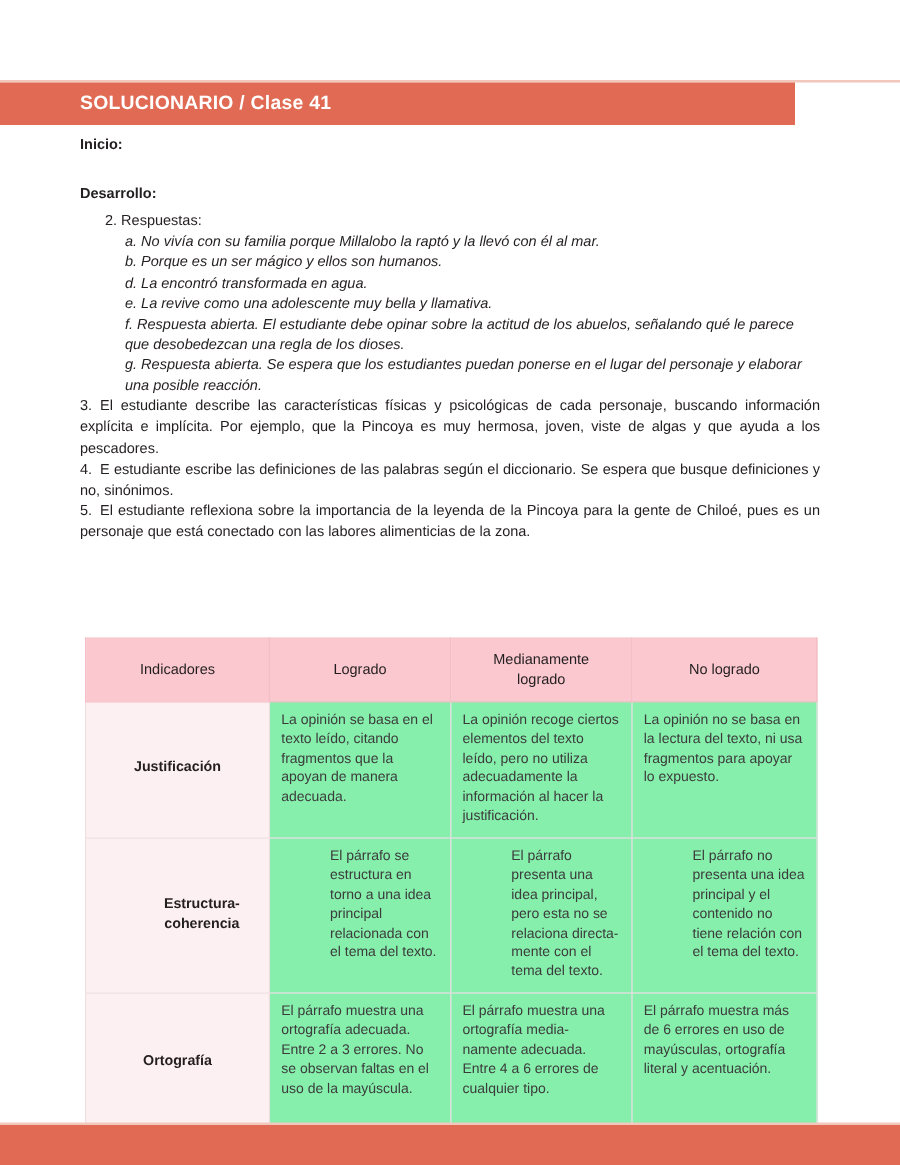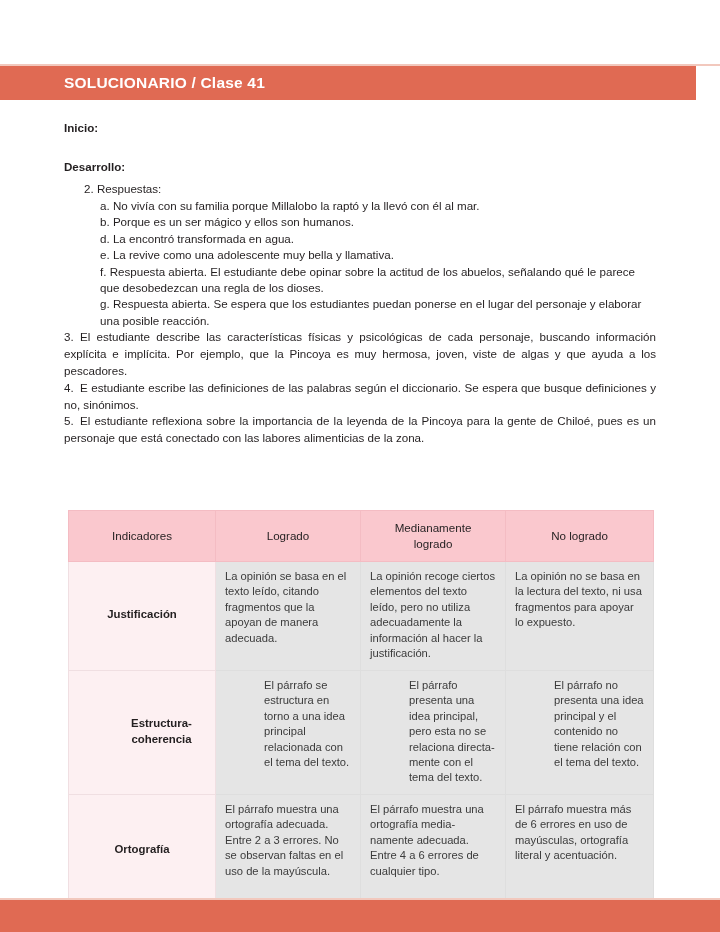--- a/index.html
+++ b/index.html
@@ -22,21 +22,21 @@
     position: absolute;
     inset: 0;
     background: #ffffff;
   }
 
   
   .header-band {
     position: absolute;
     left: 0;
     top: 66px;
-    width: 696px;
+    width: 636px;
     height: 34px;
     background: #e06a53;
     display: flex;
     align-items: center;
   }
   .header-band-topline {
     position: absolute;
     left: 0;
     top: 64px;
     width: 720px;
@@ -67,21 +67,21 @@
     bottom: 0;
     width: 720px;
     height: 32px;
     background: #e06a53;
   }
 
   
   .content {
     position: absolute;
     left: 64px;
-    top: 120px;
+    top: 108px;
     width: 592px;
   }
 
   .sec-title {
     font-size: 11.6px;
     font-weight: bold;
     line-height: 1.35;
     margin: 0;
   }
   .spacer-sm { height: 7px; }
@@ -91,20 +91,21 @@
     font-size: 11.6px;
     line-height: 1.42;
     margin: 0 0 0 20px;
     text-align: left;
   }
   .lvl2 {
     font-size: 11.6px;
     line-height: 1.42;
     margin: 0 0 0 36px;
     text-align: left;
+    font-style: italic;
   }
   .para-just {
     font-size: 11.6px;
     line-height: 1.45;
     margin: 0;
     text-align: justify;
     text-justify: inter-word;
   }
   .para-just .num {
     display: inline-block;
@@ -149,21 +150,21 @@
     background: #fdf0f2;
     text-align: center;
     vertical-align: middle;
     font-weight: bold;
     color: #231f20;
     font-size: 11.4px;
     border-color: #f0dfe2;
     margin-left: 27px;
   }
   .rubric td.desc {
-    background: #e5e5e5;
+    background: #86efac;
   }
   .row-just td { height: 100px; }
   .row-estr td { height: 110px; padding-left: 48px; }
   .row-orto td { height: 112px; }
 </style>
 </head>
 <body>
 
 <div class="page">
 

